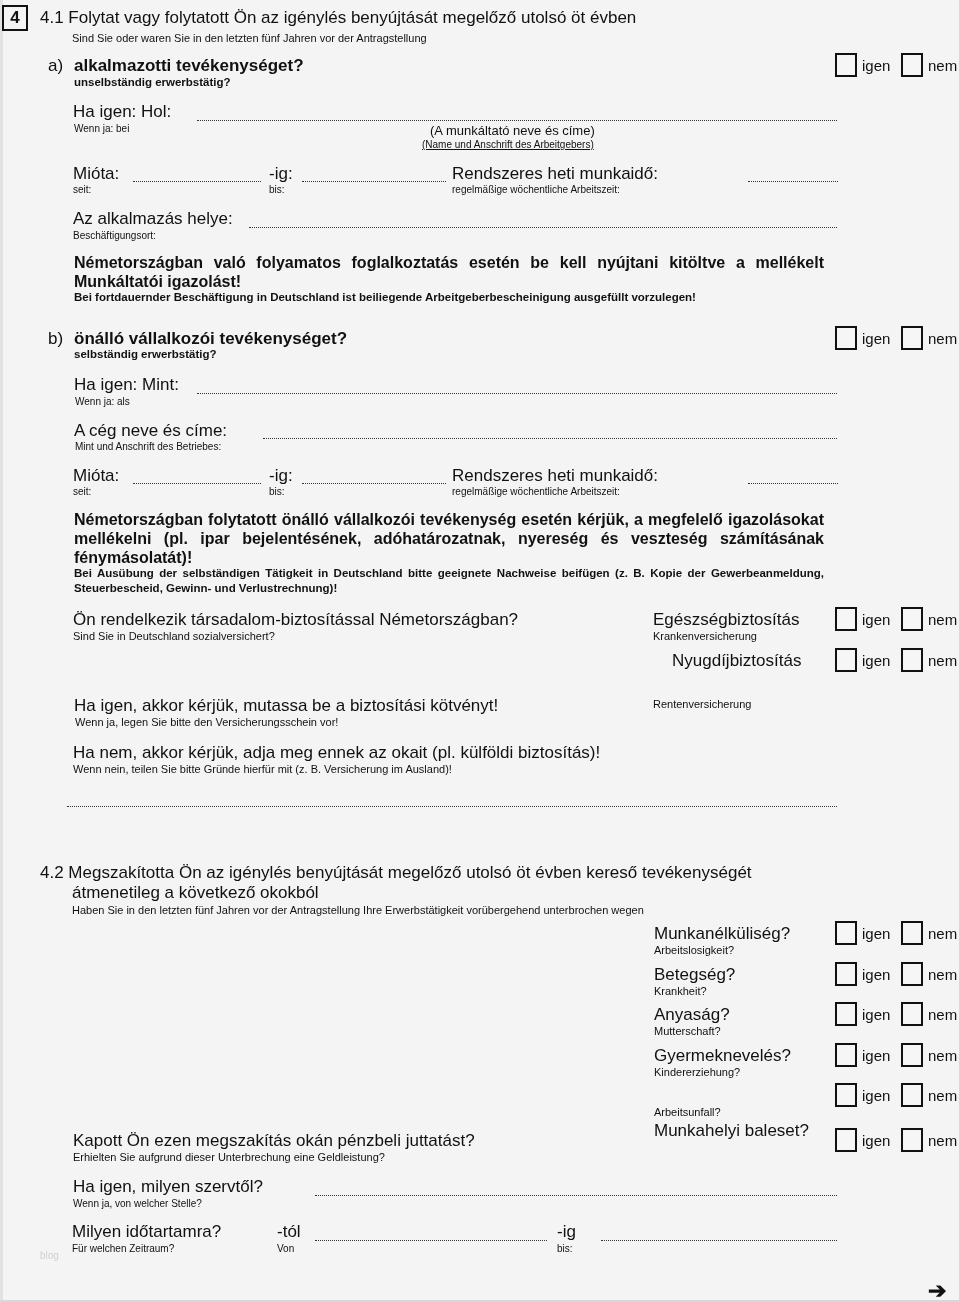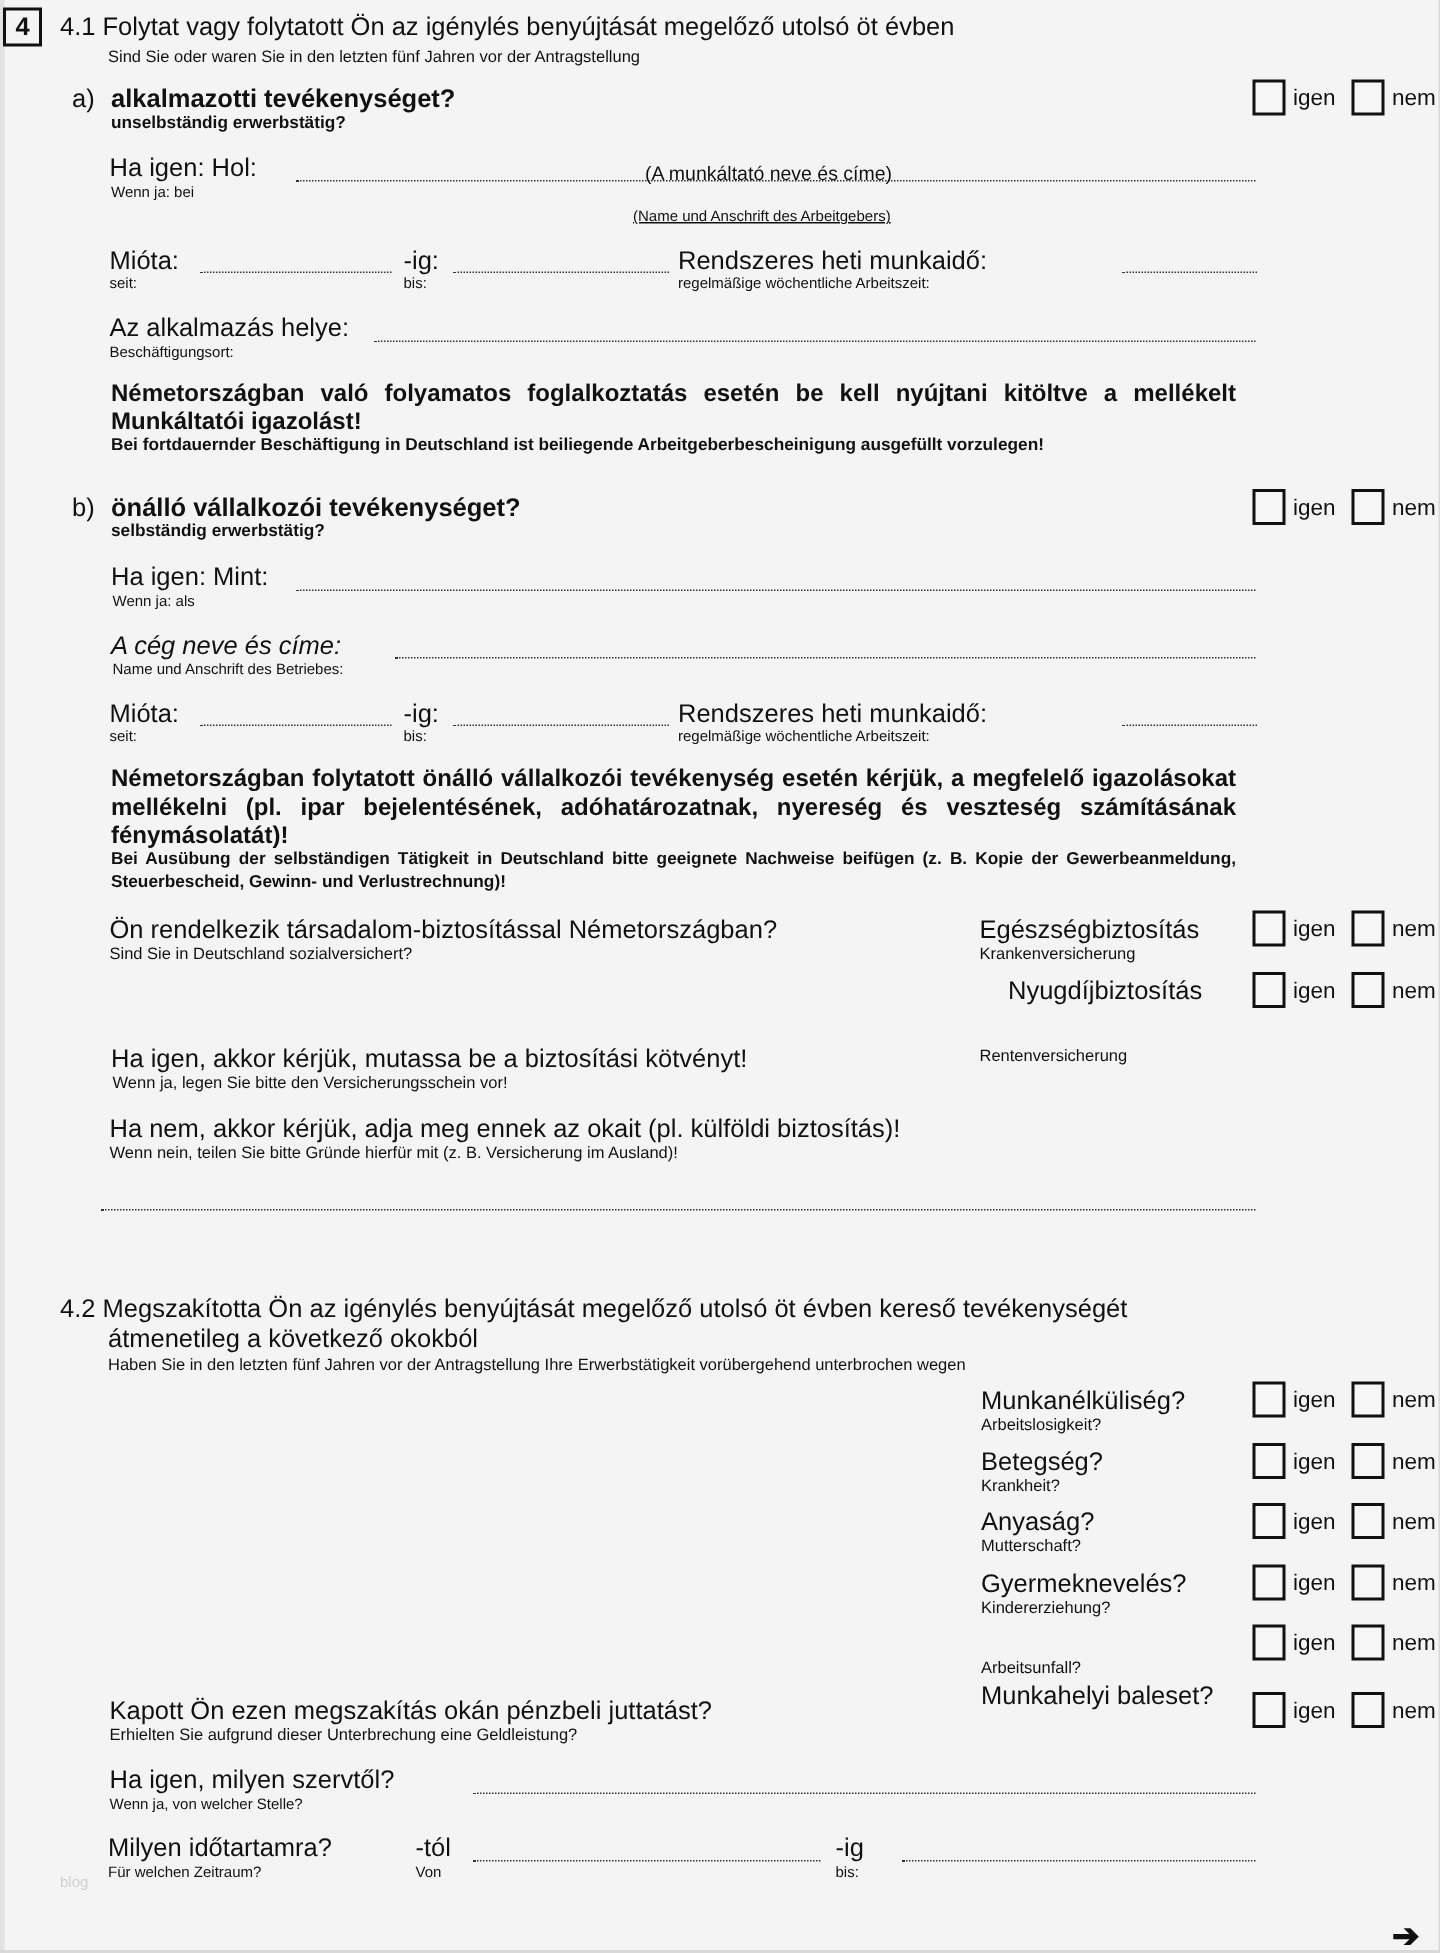--- a/index.html
+++ b/index.html
@@ -40,21 +40,21 @@
 <div class="abs h1b" style="left:74px;top:56px;">alkalmazotti tevékenységet?</div>
 <div class="abs subb" style="left:74px;top:76px;font-size:11.5px;">unselbständig erwerbstätig?</div>
 <div class="cb" style="left:835px;top:53px;"></div>
 <div class="cbl" style="left:862px;top:57px;">igen</div>
 <div class="cb" style="left:901px;top:53px;"></div>
 <div class="cbl" style="left:928px;top:57px;">nem</div>
 
 <div class="abs lbl" style="left:73px;top:102px;">Ha igen:  Hol:</div>
 <div class="abs tiny" style="left:74px;top:123px;">Wenn ja: bei</div>
 <div class="dots" style="left:197px;top:120px;width:640px;"></div>
-<div class="abs" style="left:430px;top:108px;font-size:13px;">(A munkáltató neve és címe)</div>
+<div class="abs" style="left:430px;top:123px;font-size:13px;">(A munkáltató neve és címe)</div>
 <div class="abs tiny" style="left:422px;top:139px;text-decoration:underline;">(Name und Anschrift des Arbeitgebers)</div>
 
 <div class="abs lbl" style="left:73px;top:164px;">Mióta:</div>
 <div class="abs tiny" style="left:73px;top:184px;">seit:</div>
 <div class="dots" style="left:133px;top:181px;width:128px;"></div>
 <div class="abs lbl" style="left:269px;top:164px;">-ig:</div>
 <div class="abs tiny" style="left:269px;top:184px;">bis:</div>
 <div class="dots" style="left:302px;top:181px;width:144px;"></div>
 <div class="abs lbl" style="left:452px;top:164px;">Rendszeres heti munkaidő:</div>
 <div class="abs tiny" style="left:452px;top:184px;">regelmäßige wöchentliche Arbeitszeit:</div>
@@ -72,22 +72,22 @@
 <div class="abs subb" style="left:74px;top:348px;font-size:11.5px;">selbständig erwerbstätig?</div>
 <div class="cb" style="left:835px;top:326px;"></div>
 <div class="cbl" style="left:862px;top:330px;">igen</div>
 <div class="cb" style="left:901px;top:326px;"></div>
 <div class="cbl" style="left:928px;top:330px;">nem</div>
 
 <div class="abs lbl" style="left:74px;top:375px;">Ha igen:  Mint:</div>
 <div class="abs tiny" style="left:75px;top:396px;">Wenn ja:  als</div>
 <div class="dots" style="left:197px;top:393px;width:640px;"></div>
 
-<div class="abs lbl" style="left:74px;top:421px;font-style:italic;">A cég neve és címe:</div>
-<div class="abs tiny" style="left:75px;top:441px;">Name und Anschrift des Betriebes:</div>
+<div class="abs lbl" style="left:74px;top:421px;">A cég neve és címe:</div>
+<div class="abs tiny" style="left:75px;top:441px;">Mint und Anschrift des Betriebes:</div>
 <div class="dots" style="left:263px;top:438px;width:574px;"></div>
 
 <div class="abs lbl" style="left:73px;top:466px;">Mióta:</div>
 <div class="abs tiny" style="left:73px;top:486px;">seit:</div>
 <div class="dots" style="left:133px;top:483px;width:128px;"></div>
 <div class="abs lbl" style="left:269px;top:466px;">-ig:</div>
 <div class="abs tiny" style="left:269px;top:486px;">bis:</div>
 <div class="dots" style="left:302px;top:483px;width:144px;"></div>
 <div class="abs lbl" style="left:452px;top:466px;">Rendszeres heti munkaidő:</div>
 <div class="abs tiny" style="left:452px;top:486px;">regelmäßige wöchentliche Arbeitszeit:</div>

